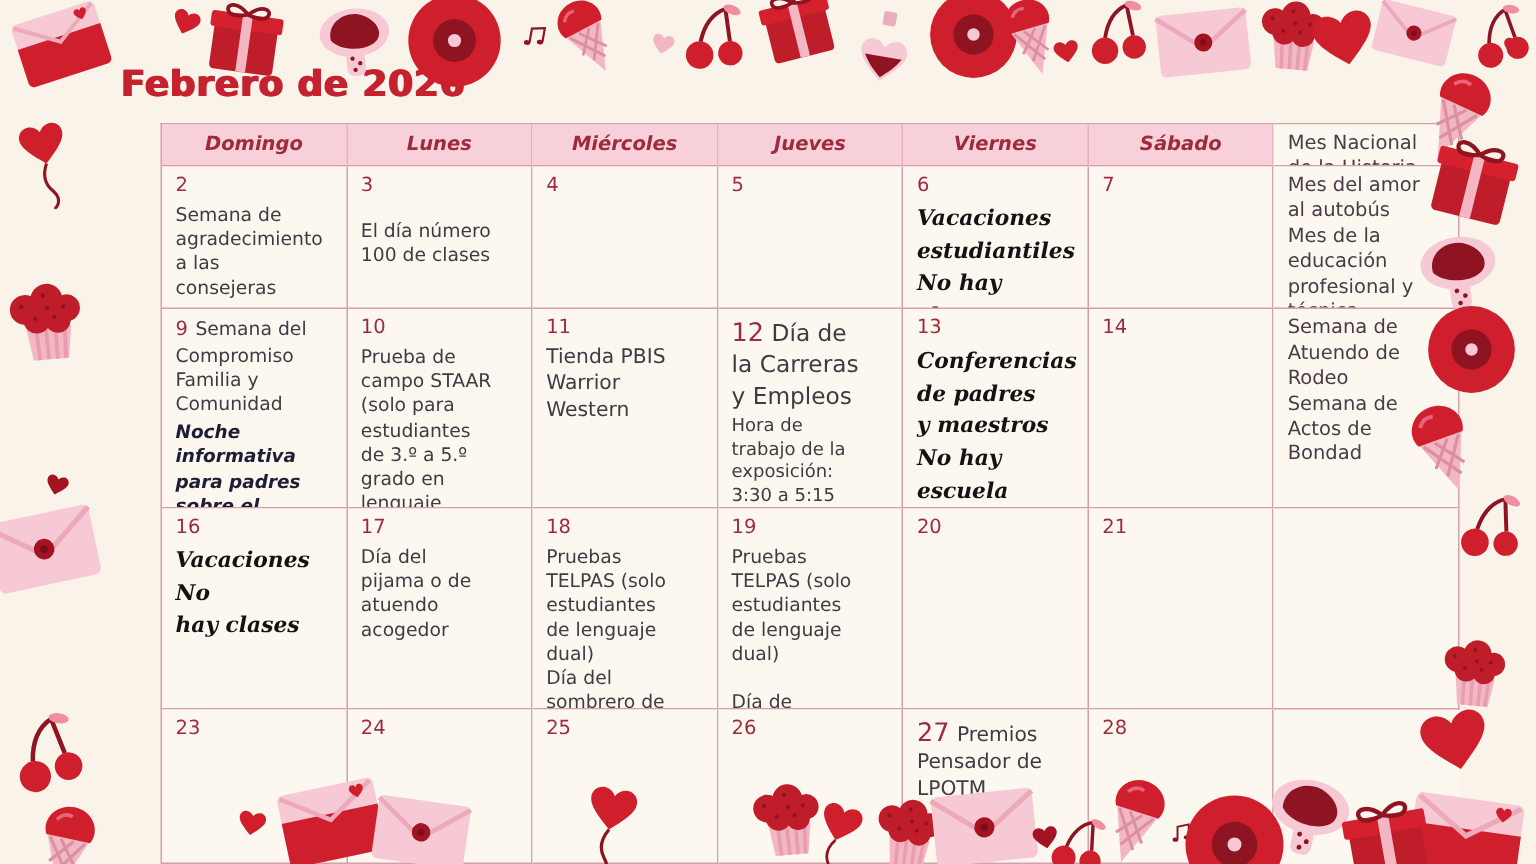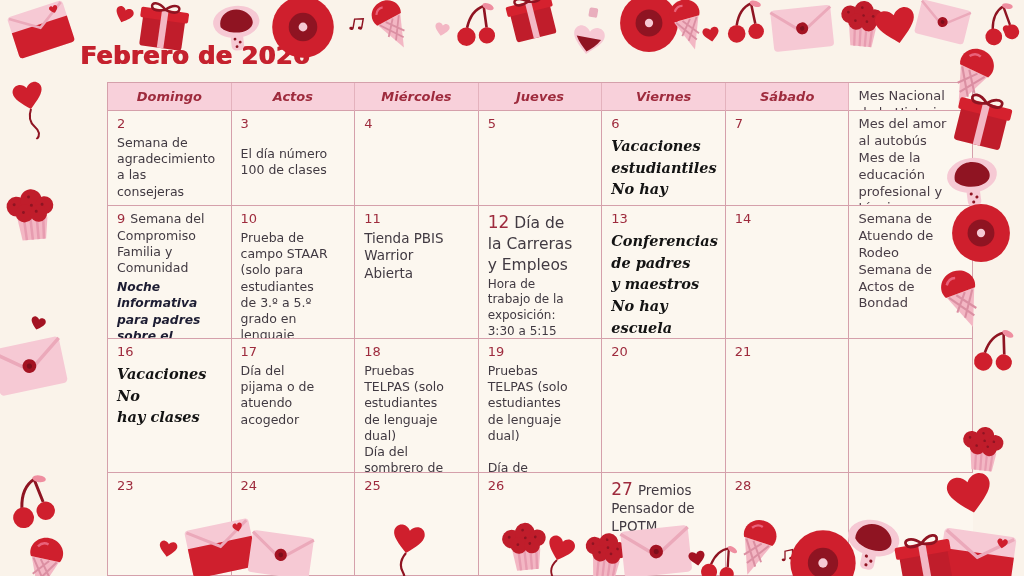--- a/index.html
+++ b/index.html
@@ -145,21 +145,21 @@
       <path d="M11 26.5C5.9 22 2.5 18.8 2.5 15.6 2.5 13.2 4.4 11.4 6.6 11.4 8.4 11.4 10.1 12.5 11 14.1 11.9 12.5 13.6 11.4 15.4 11.4 17.6 11.4 19.5 13.2 19.5 15.6 19.5 18.8 16.1 22 11 26.5Z" fill="#f6c9d4"></path>
       <path d="M4.2 17.5 C6 20.8 8.5 23 11 25.2 13.5 23 16 20.8 17.8 17.5 Z" fill="#8f1422"></path>
     </symbol>
   </defs>
 </svg>
 
 <div class="title">Febrero de 2026</div>
 
 <div class="calendar">
   <div class="hdr">Domingo</div>
-  <div class="hdr">Actos</div>
+  <div class="hdr">Lunes</div>
   <div class="hdr">Miércoles</div>
   <div class="hdr">Jueves</div>
   <div class="hdr">Viernes</div>
   <div class="hdr">Sábado</div>
 
   <div class="cell">
     <div class="note">Mes Nacional de la Historia Afroamericana</div>
   </div>
   <div class="cell">
     <div class="day">2</div>
@@ -192,21 +192,21 @@
   <div class="cell">
     <div class="head"><span class="day">9</span><span class="inline">Semana del Compromiso Familia y Comunidad</span></div>
     <div class="bold">Noche informativa para padres sobre el examen STAAR @ 5pm (3-5ʰ grado)</div>
   </div>
   <div class="cell">
     <div class="day">10</div>
     <div class="text">Prueba de campo STAAR (solo para estudiantes de 3.º a 5.º grado en lenguaje dual)</div>
   </div>
   <div class="cell t-md">
     <div class="day">11</div>
-    <div class="text">Tienda PBIS Warrior Abierta</div>
+    <div class="text">Tienda PBIS Warrior Western</div>
   </div>
   <div class="cell d-big t-lg">
     <div class="head"><span class="day">12</span><span class="inline">Día de la Carreras y Empleos</span></div>
     <div class="sub">Hora de trabajo de la exposición: 3:30 a 5:15 (solo 5.º grado)</div>
   </div>
   <div class="cell">
     <div class="day">13</div>
     <div class="script">Conferencias de padres y maestros
 No hay escuela</div>
   </div>

